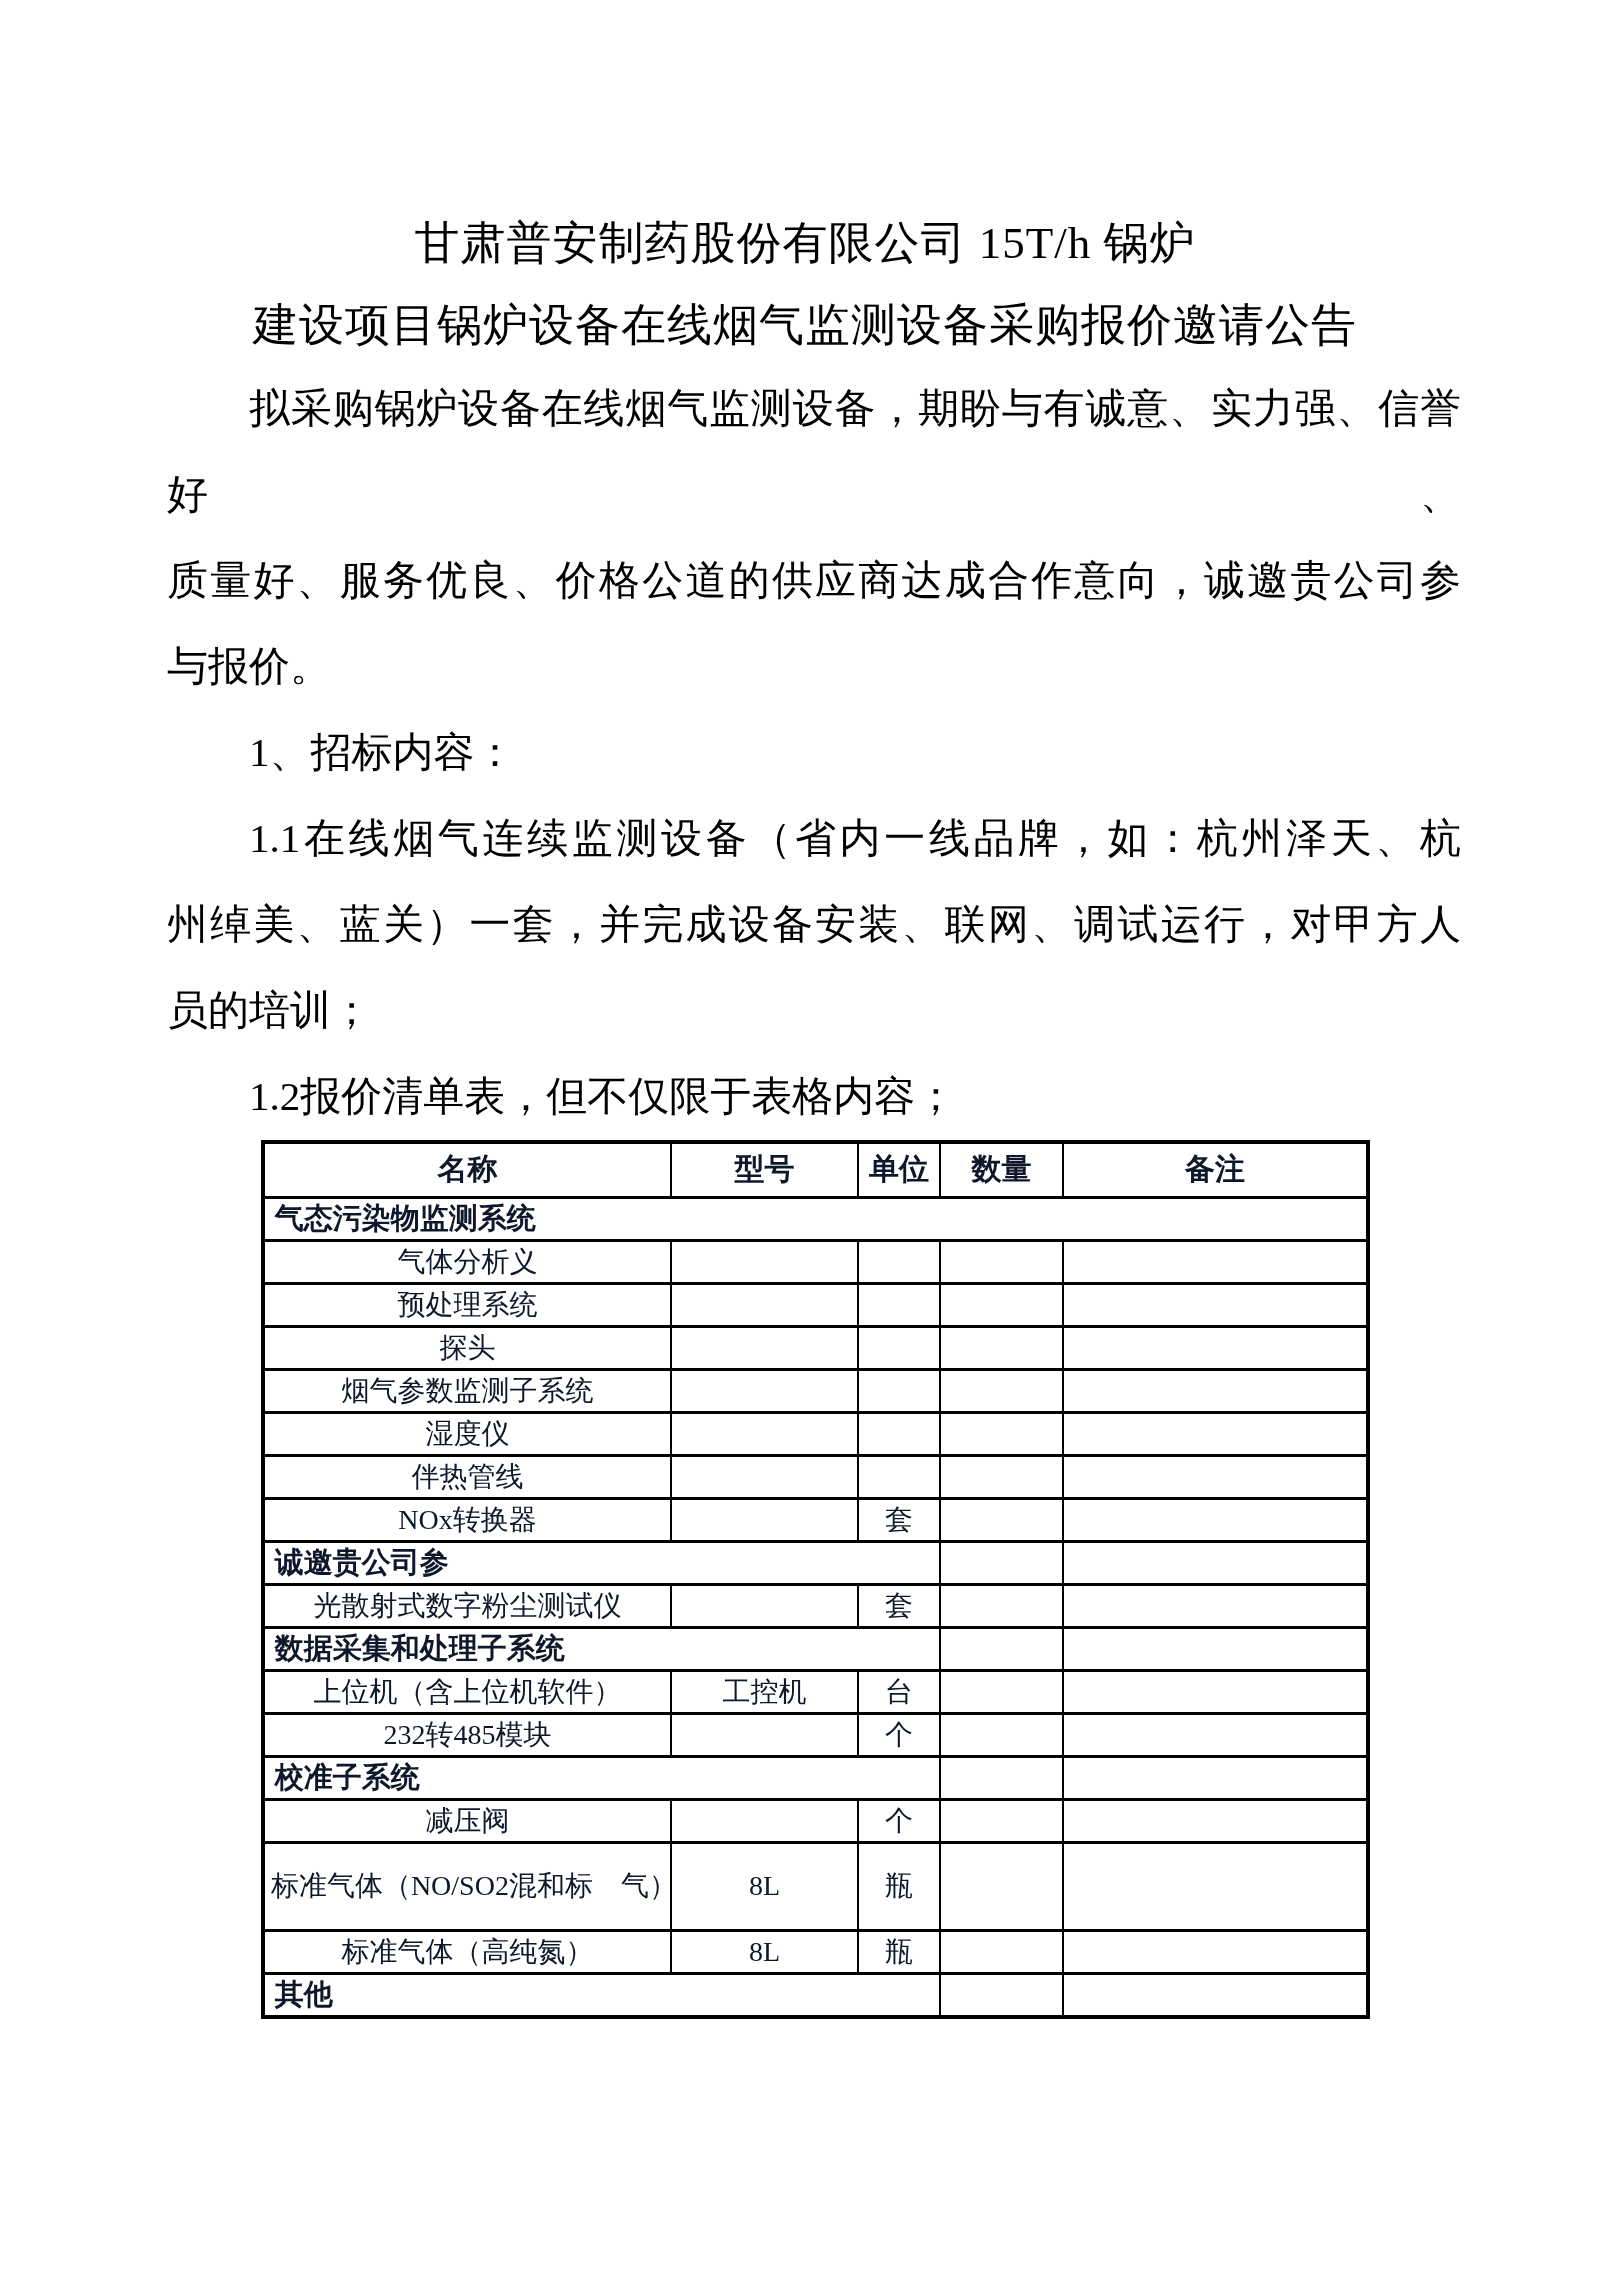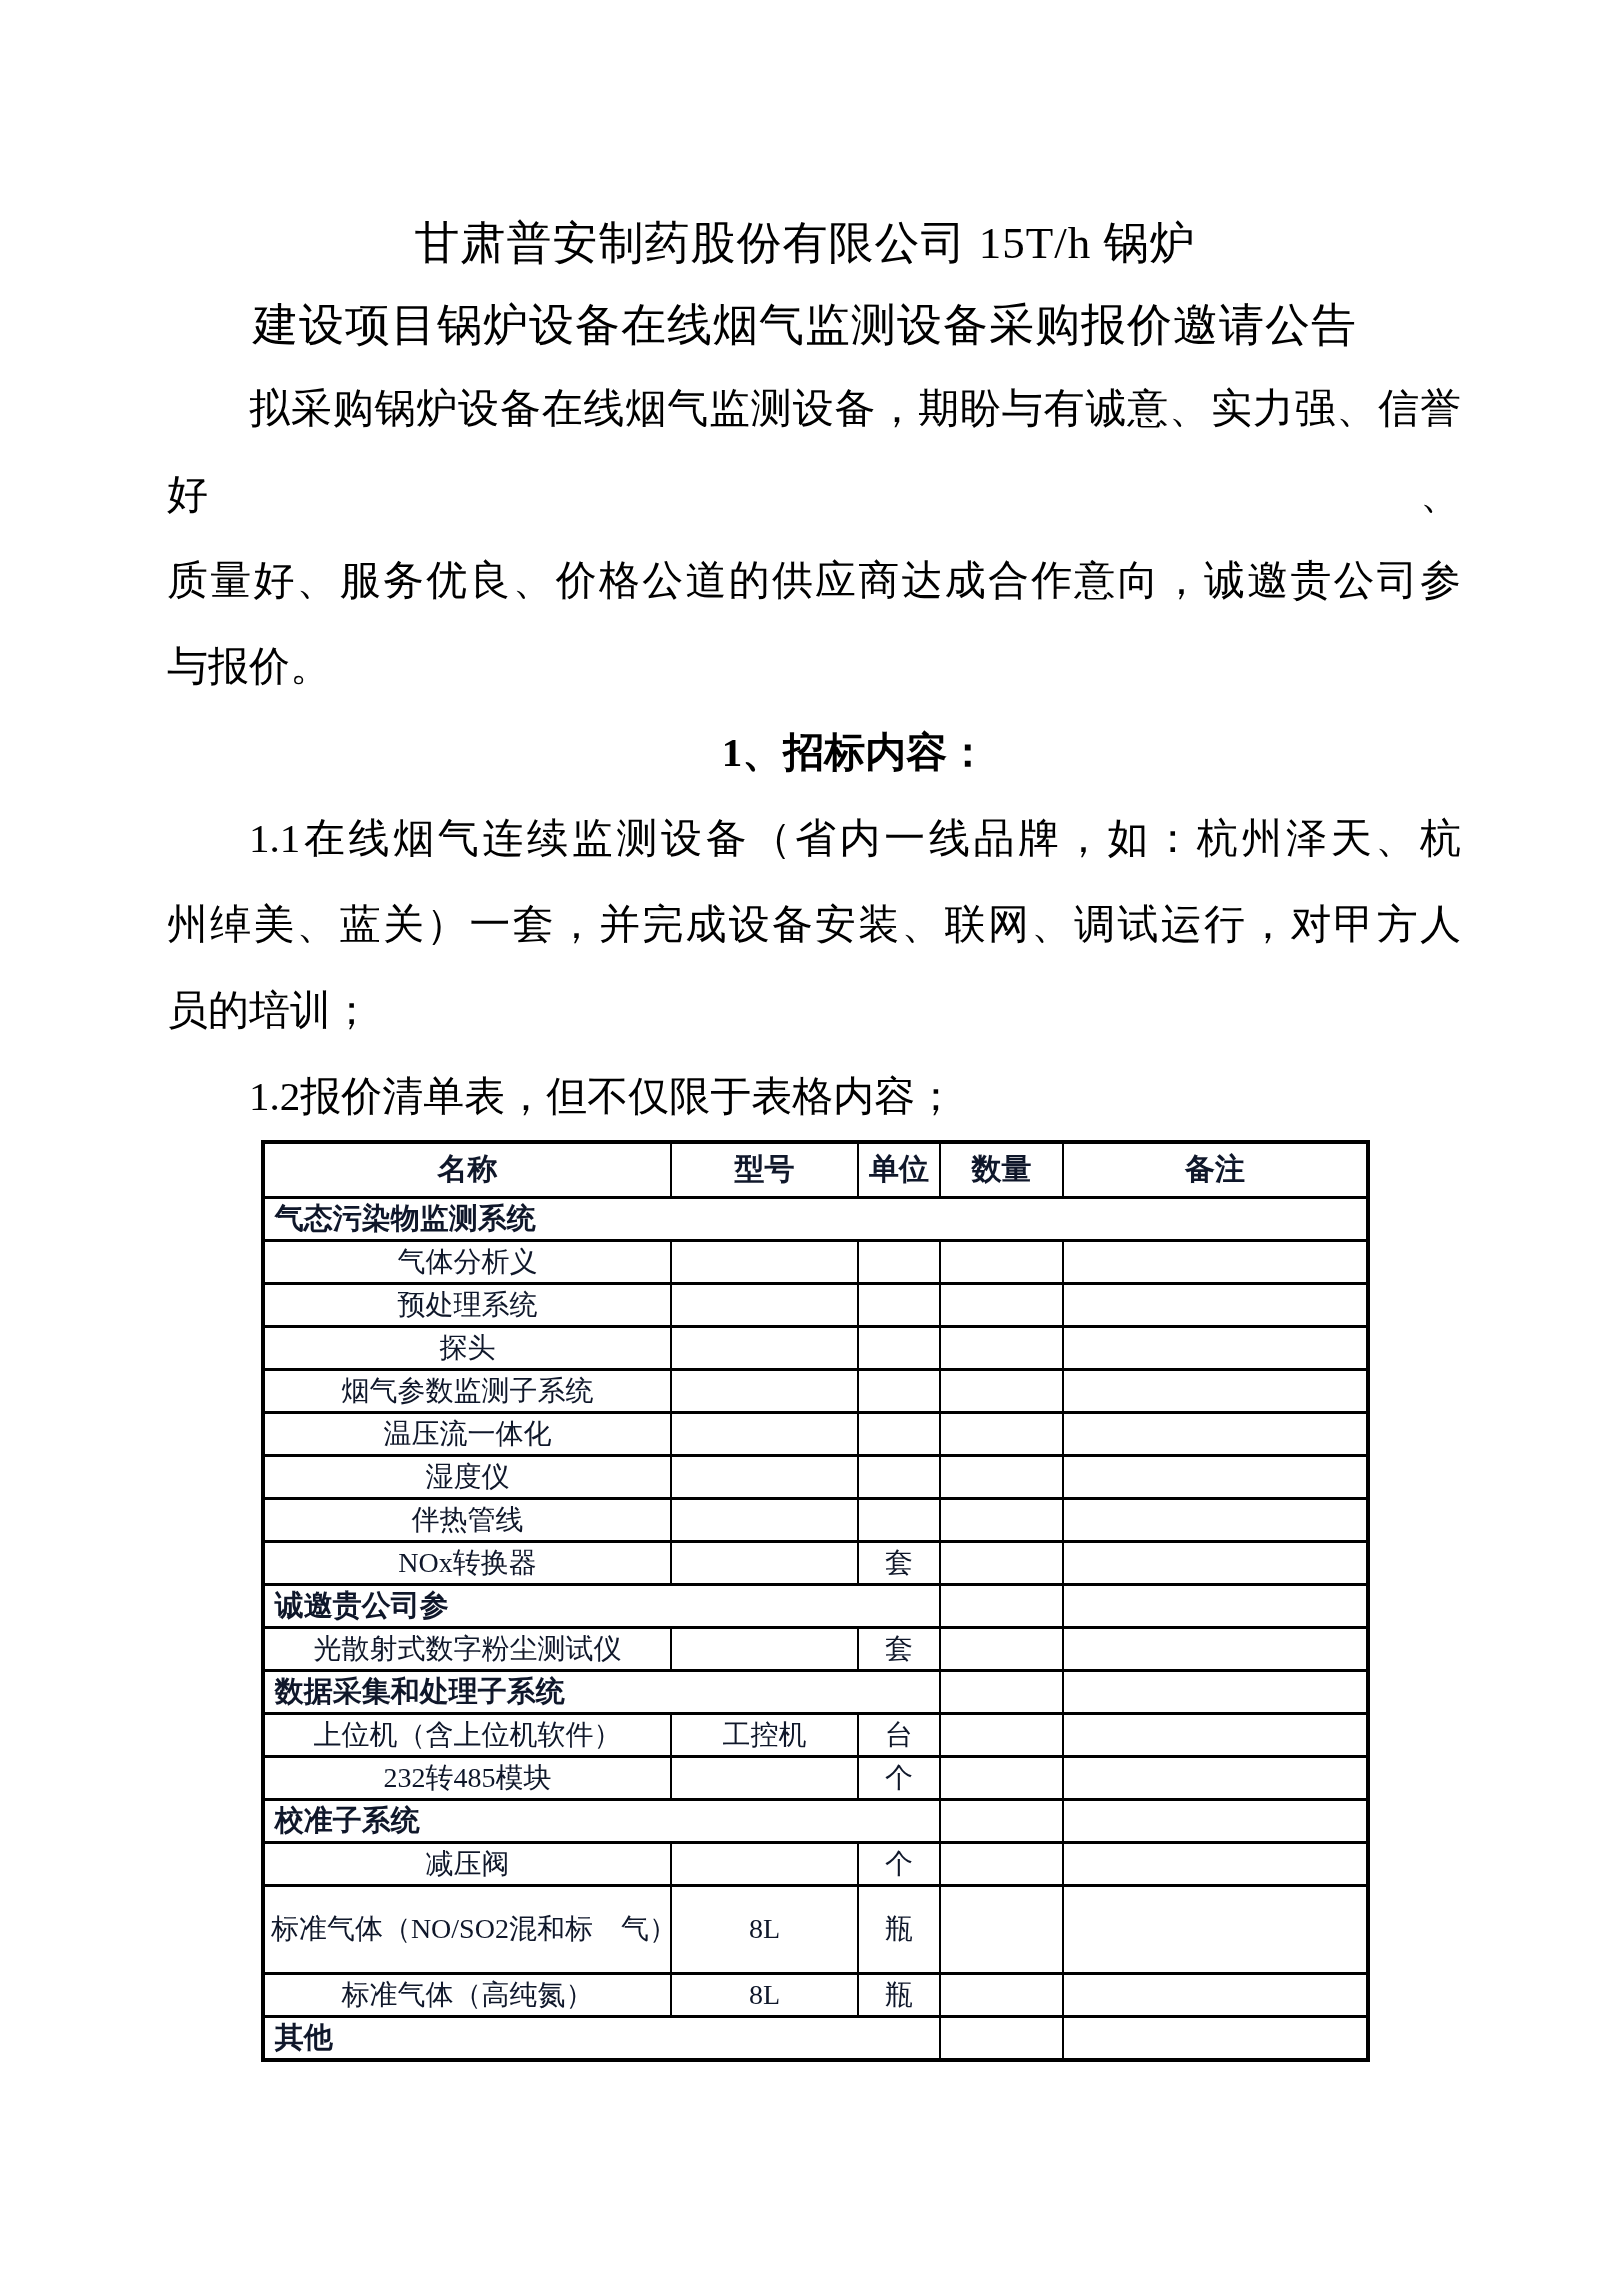--- a/index.html
+++ b/index.html
@@ -32,21 +32,21 @@
     font-size: 41px;
     line-height: 86px;
   }
   .para .line { width: 100%; }
   
   .para .line:not(:last-child) {
     text-align: justify;
     text-align-last: justify;
   }
   .para .line:first-child { text-indent: 2em; }
-  .para.heading { font-weight: bold; text-align: center; }
+  .para.heading { font-weight: normal; }
 
   table.quote-table {
     position: absolute;
     left: 261px;
     top: 1140px;
     width: 1105px;
     border-collapse: collapse;
     table-layout: fixed;
     font-size: 28px;
     color: #0f172a;
@@ -143,27 +143,20 @@
           <td></td>
         </tr>
         <tr>
           <td>烟气参数监测子系统</td>
           <td></td>
           <td></td>
           <td></td>
           <td></td>
         </tr>
         <tr>
-          <td>温压流一体化</td>
-          <td></td>
-          <td></td>
-          <td></td>
-          <td></td>
-        </tr>
-        <tr>
           <td>湿度仪</td>
           <td></td>
           <td></td>
           <td></td>
           <td></td>
         </tr>
         <tr>
           <td>伴热管线</td>
           <td></td>
           <td></td>

